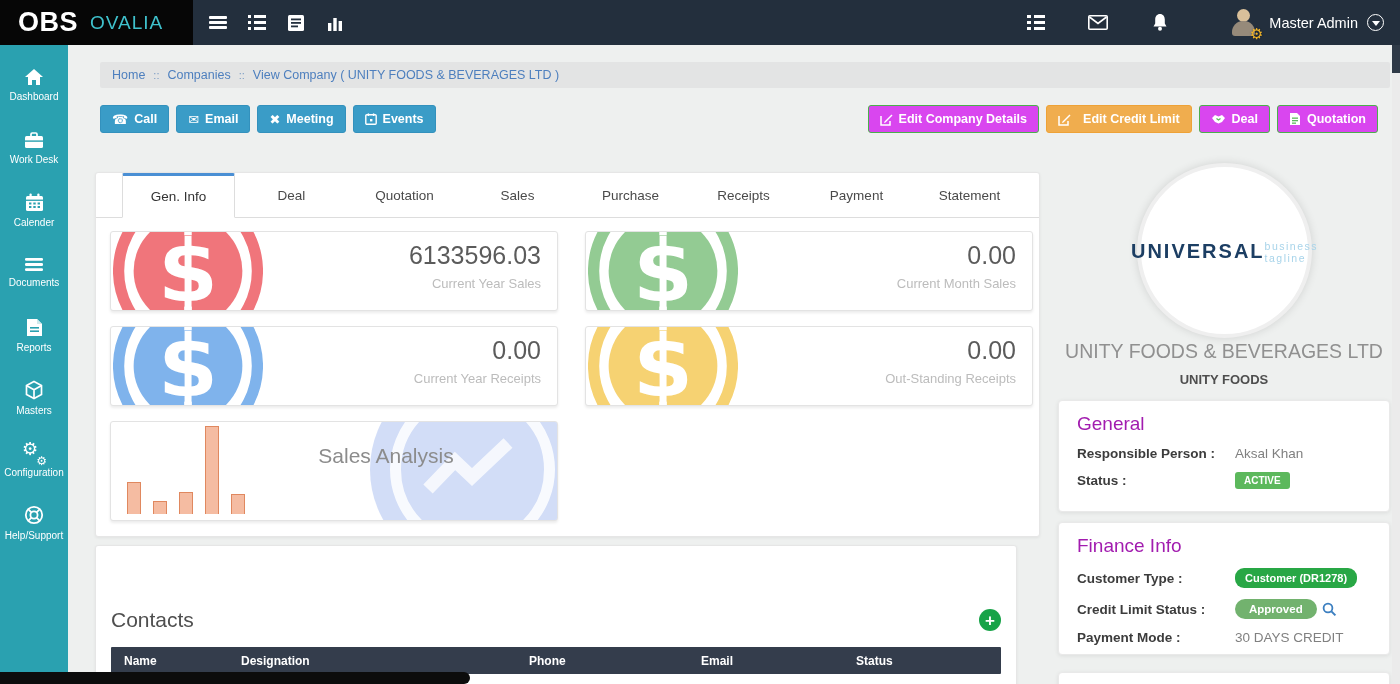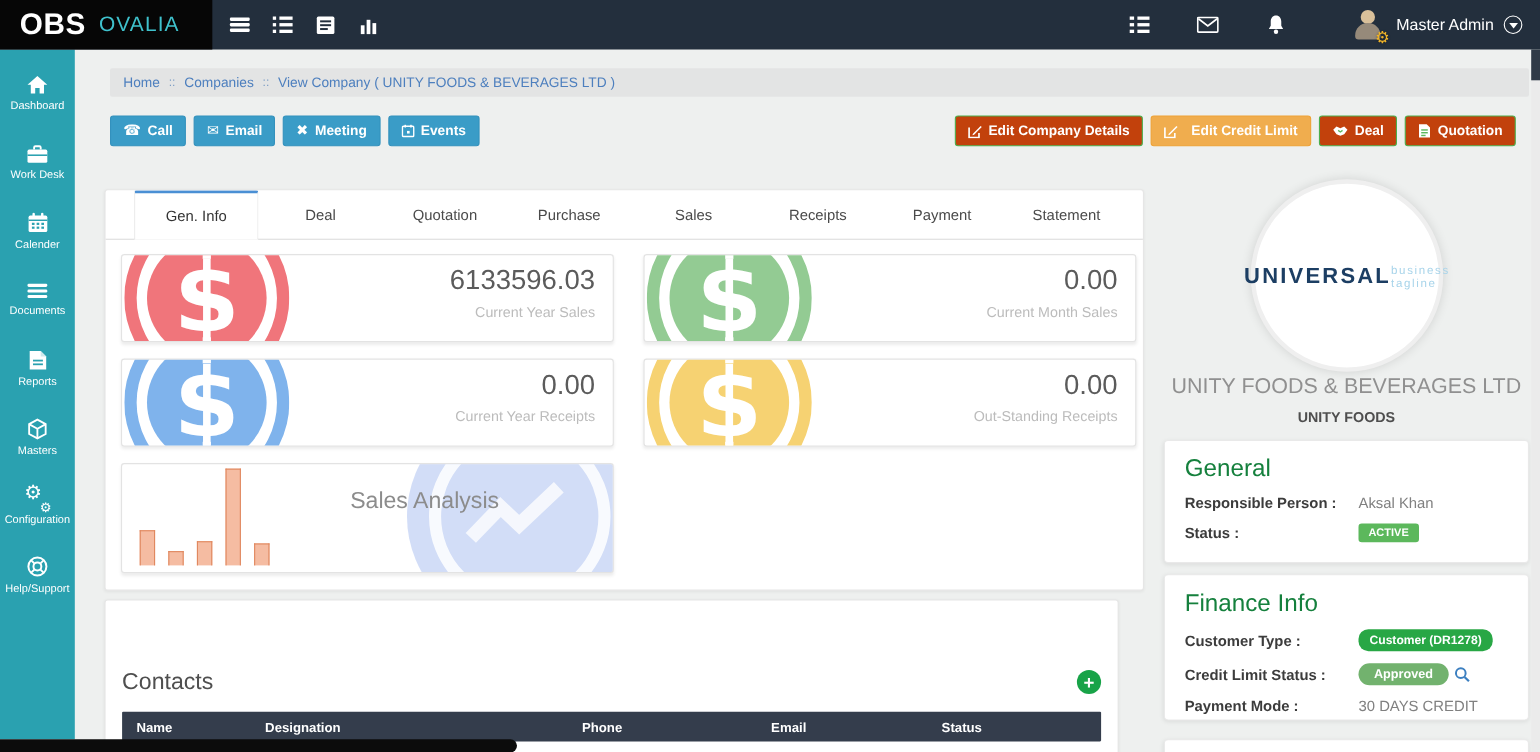--- a/index.html
+++ b/index.html
@@ -53,21 +53,21 @@
   .crumb.current { cursor:default; }
   .crumb-sep { color:#7a9cc4; margin:0 8px; font-size:11px; }
 
   
   .actions { position:absolute; left:100px; top:105px; width:1278px; height:28px; display:flex; align-items:center; }
   .btn { display:inline-flex; align-items:center; gap:6px; height:28px; padding:0 11px; border-radius:3px;
          font-size:12.5px; font-weight:bold; color:#fff; cursor:pointer; border:1px solid rgba(0,0,0,.12);
          white-space:nowrap; }
   .btn + .btn { margin-left:7px; }
   .btn-blue { background:#3a9cc7; border-color:#3391bd; }
-  .btn-green { background:#c2410c; border-color:#4cae4c; }
+  .btn-green { background:#d946ef; border-color:#4cae4c; }
   .btn-orange { background:#f0ad4e; border-color:#eea236;gap:12px; }
   .btn .ic { font-size:13px; line-height:1; font-family:"DejaVu Sans",sans-serif; }
   .spacer { flex:1; }
   .btn svg { display:block; }
 
   
   .tab-panel { position:absolute; left:95px; top:172px; width:945px; height:365px; background:#fff;
                border:1px solid #e6e6e6; border-radius:3px; box-shadow:0 1px 3px rgba(0,0,0,.06); }
   .tab-strip { display:flex; height:45px; border-bottom:1px solid #ddd; padding-left:26px; }
   .tab { width:113px; display:flex; align-items:center; justify-content:center; font-size:13.5px; color:#4a4a4a;
@@ -119,21 +119,21 @@
   .logo-tagline { font-size:10.5px; color:#a8d4ea; letter-spacing:1.5px; margin-top:2px; }
   .company-name { position:absolute; left:1050px; top:340px; width:348px; text-align:center; font-size:19.5px;
                   color:#909090; }
   .company-alias { position:absolute; left:1050px; top:372px; width:348px; text-align:center; font-size:13px;
                    font-weight:bold; color:#4e4e4e; }
   .info-card { position:absolute; left:1058px; width:332px; background:#fff; border:1px solid #e9e9e9;
                border-radius:4px; box-shadow:0 1px 4px rgba(0,0,0,.08); padding:12px 18px; }
   .card-general { top:400px; height:112px; }
   .card-finance { top:522px; height:133px; }
   .card-stub { top:672px; height:40px; }
-  .info-title { font-size:22px; color:#15803d; margin-bottom:11px; }
+  .info-title { font-size:19px; color:#a21caf; margin-bottom:11px; }
   .info-row { display:flex; align-items:center; margin-bottom:11px; }
   .info-label { width:158px; font-size:13.5px; font-weight:bold; color:#3c3c3c; flex-shrink:0; }
   .info-value { font-size:13.5px; color:#808080; }
   .badge-active { background:#5cb85c; color:#fff; font-size:10px; font-weight:bold; padding:3px 9px; border-radius:3px; }
   .badge-customer { background:#28a745; color:#fff; font-size:11px; font-weight:bold; padding:4px 10px; border-radius:9px; }
   .badge-approved { background:#72b26e; color:#fff; font-size:11.5px; font-weight:bold; padding:4px 14px; border-radius:11px; }
   .mag { margin-left:5px; cursor:pointer; display:inline-flex; }
 
   
   .scroll-track { position:absolute; right:0; top:45px; width:8px; height:639px; background:#ebebeb; z-index:25; }
@@ -376,22 +376,22 @@
         </svg>
       <span>Quotation</span>
     </div>
   </div>
 
   <section class="tab-panel">
     <div class="tab-strip">
       <div class="tab active">Gen. Info</div>
       <div class="tab">Deal</div>
       <div class="tab">Quotation</div>
+      <div class="tab">Sales</div>
       <div class="tab">Purchase</div>
-      <div class="tab">Sales</div>
       <div class="tab">Receipts</div>
       <div class="tab">Payment</div>
       <div class="tab">Statement</div>
     </div>
 
     <div class="stat-card stat-red" style="left:14px; top:58px;">
       <svg class="coin" width="150" height="150" viewBox="0 0 160 160">
         <path d="M38 14 A84 84 0 0 0 38 146" fill="none" stroke="currentColor" stroke-width="12"></path>
         <path d="M122 14 A84 84 0 0 1 122 146" fill="none" stroke="currentColor" stroke-width="12"></path>
         <circle cx="80" cy="80" r="58" fill="currentColor"></circle>

